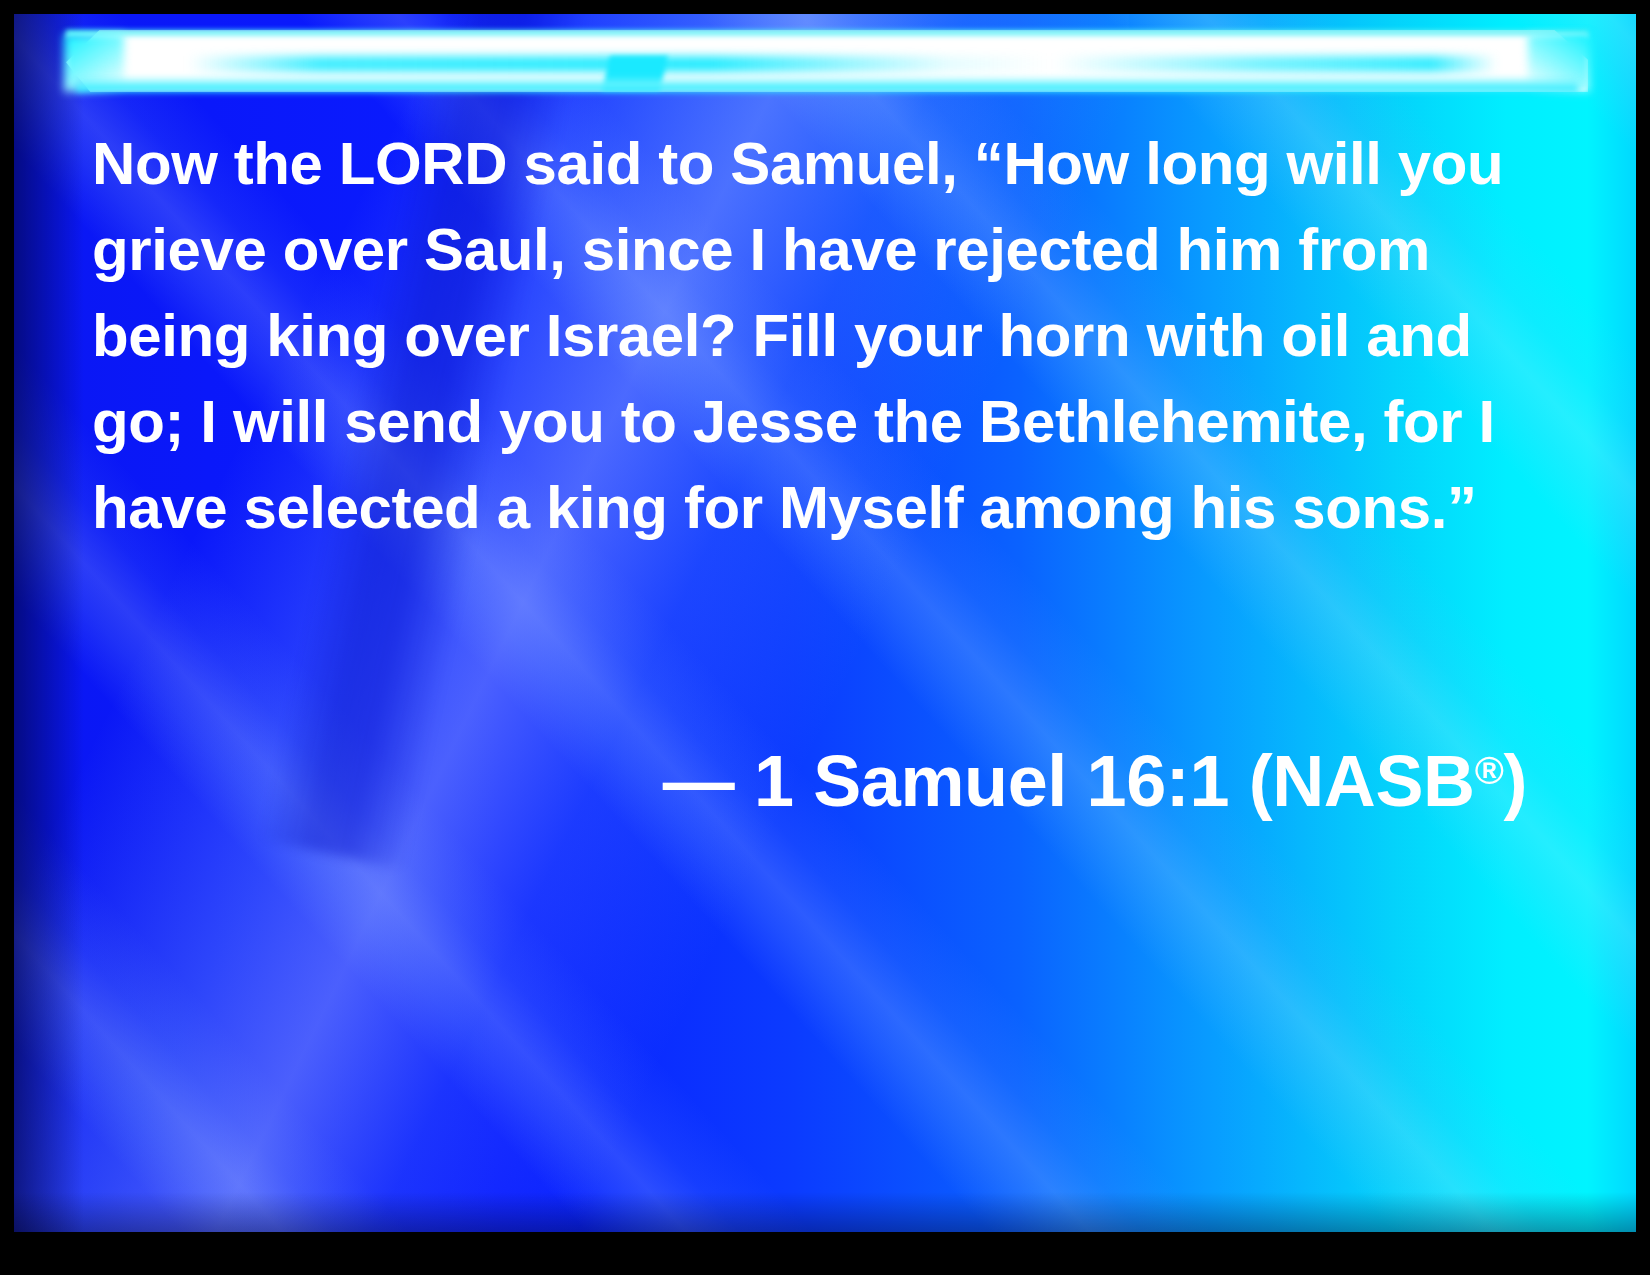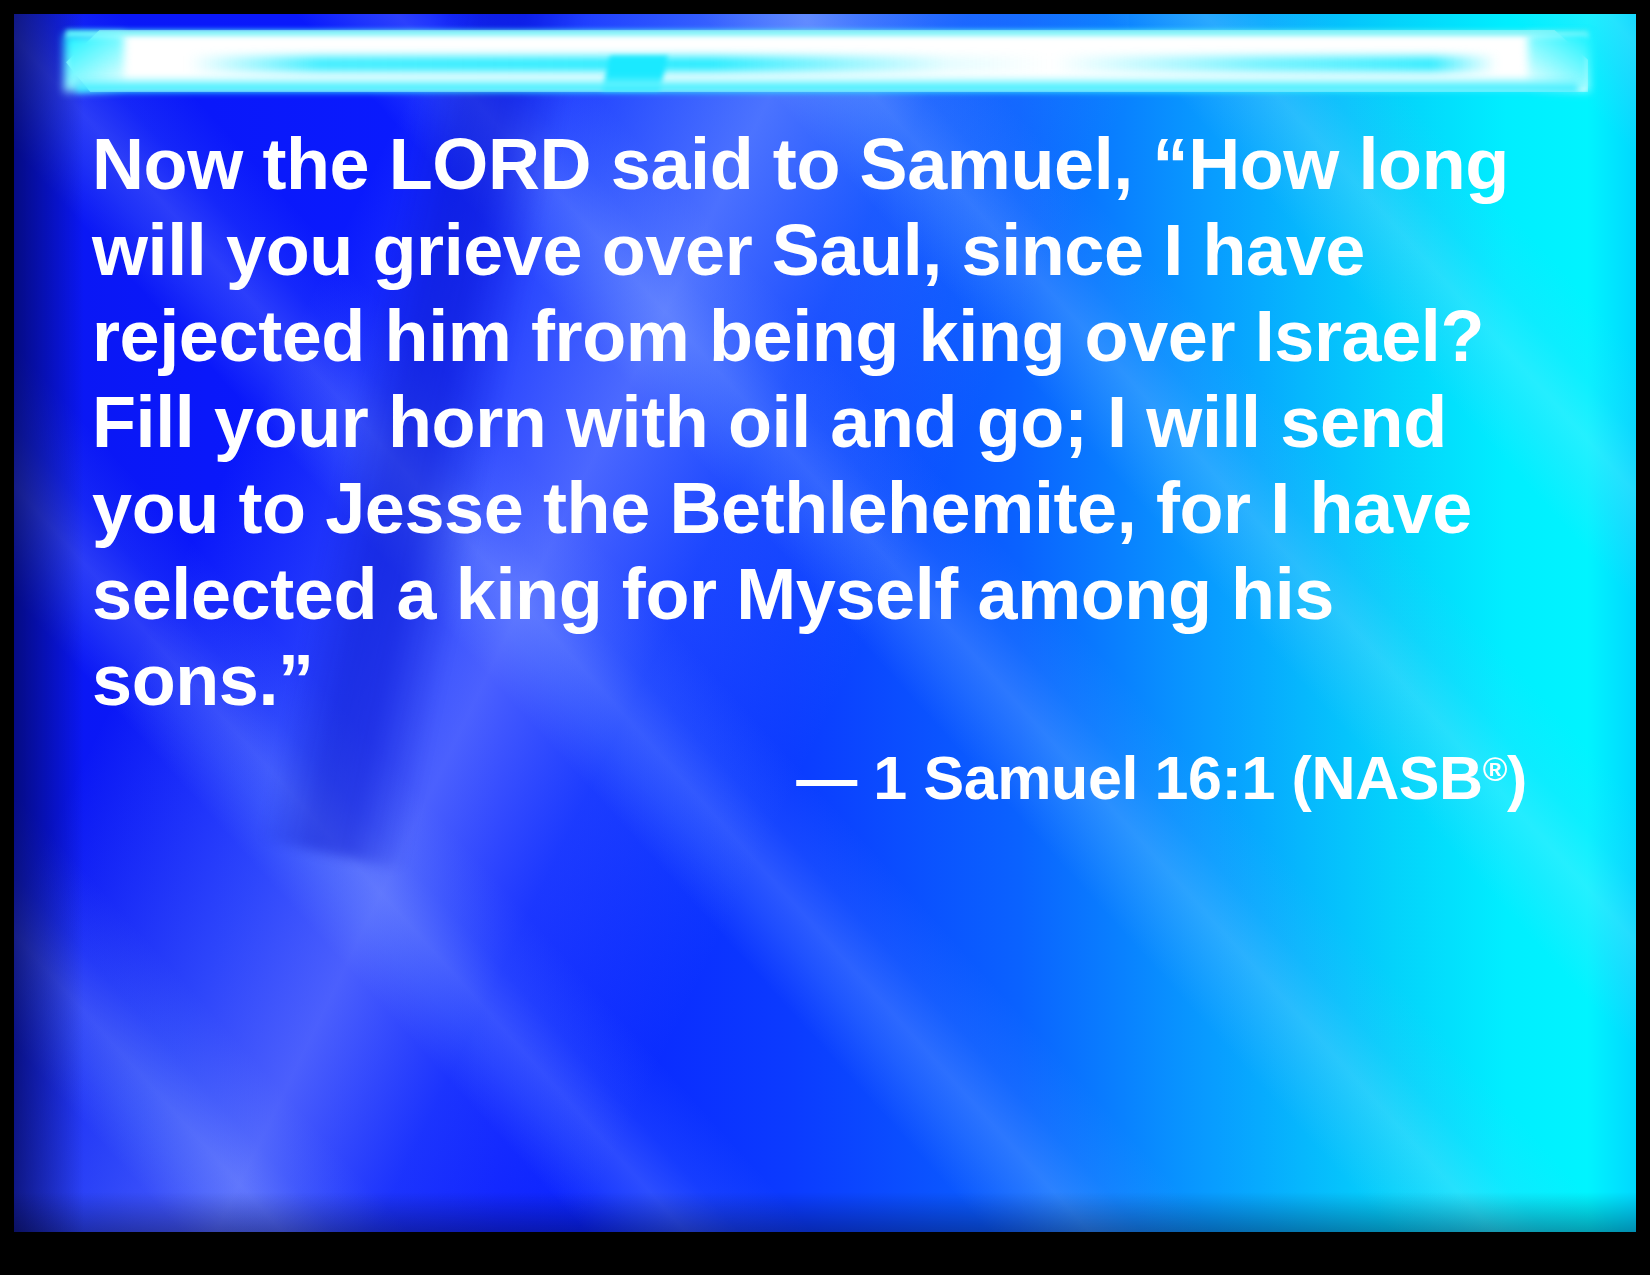--- a/index.html
+++ b/index.html
@@ -216,36 +216,36 @@
   }
 
   #verse {
     position: absolute;
     left: 78px;
     top: 107px;
     width: 1440px;
     color: #ffffff;
     font-family: "Liberation Sans Narrow", "Liberation Sans", sans-serif;
     font-weight: bold;
-    font-size: 72px;
+    font-size: 60px;
     line-height: 86px;
     letter-spacing: -0.4px;
     white-space: pre-line;
   }
 
   #reference {
     position: absolute;
     left: 78px;
     top: 713px;
     width: 1435px;
     text-align: right;
     color: #ffffff;
     font-family: "Liberation Sans Narrow", "Liberation Sans", sans-serif;
     font-weight: bold;
-    font-size: 61px;
+    font-size: 72px;
     line-height: 86px;
     letter-spacing: -0.4px;
   }
   #reference .reg {
     font-size: 0.55em;
     vertical-align: 0.55em;
     font-weight: bold;
   }
 </style>
 </head>

